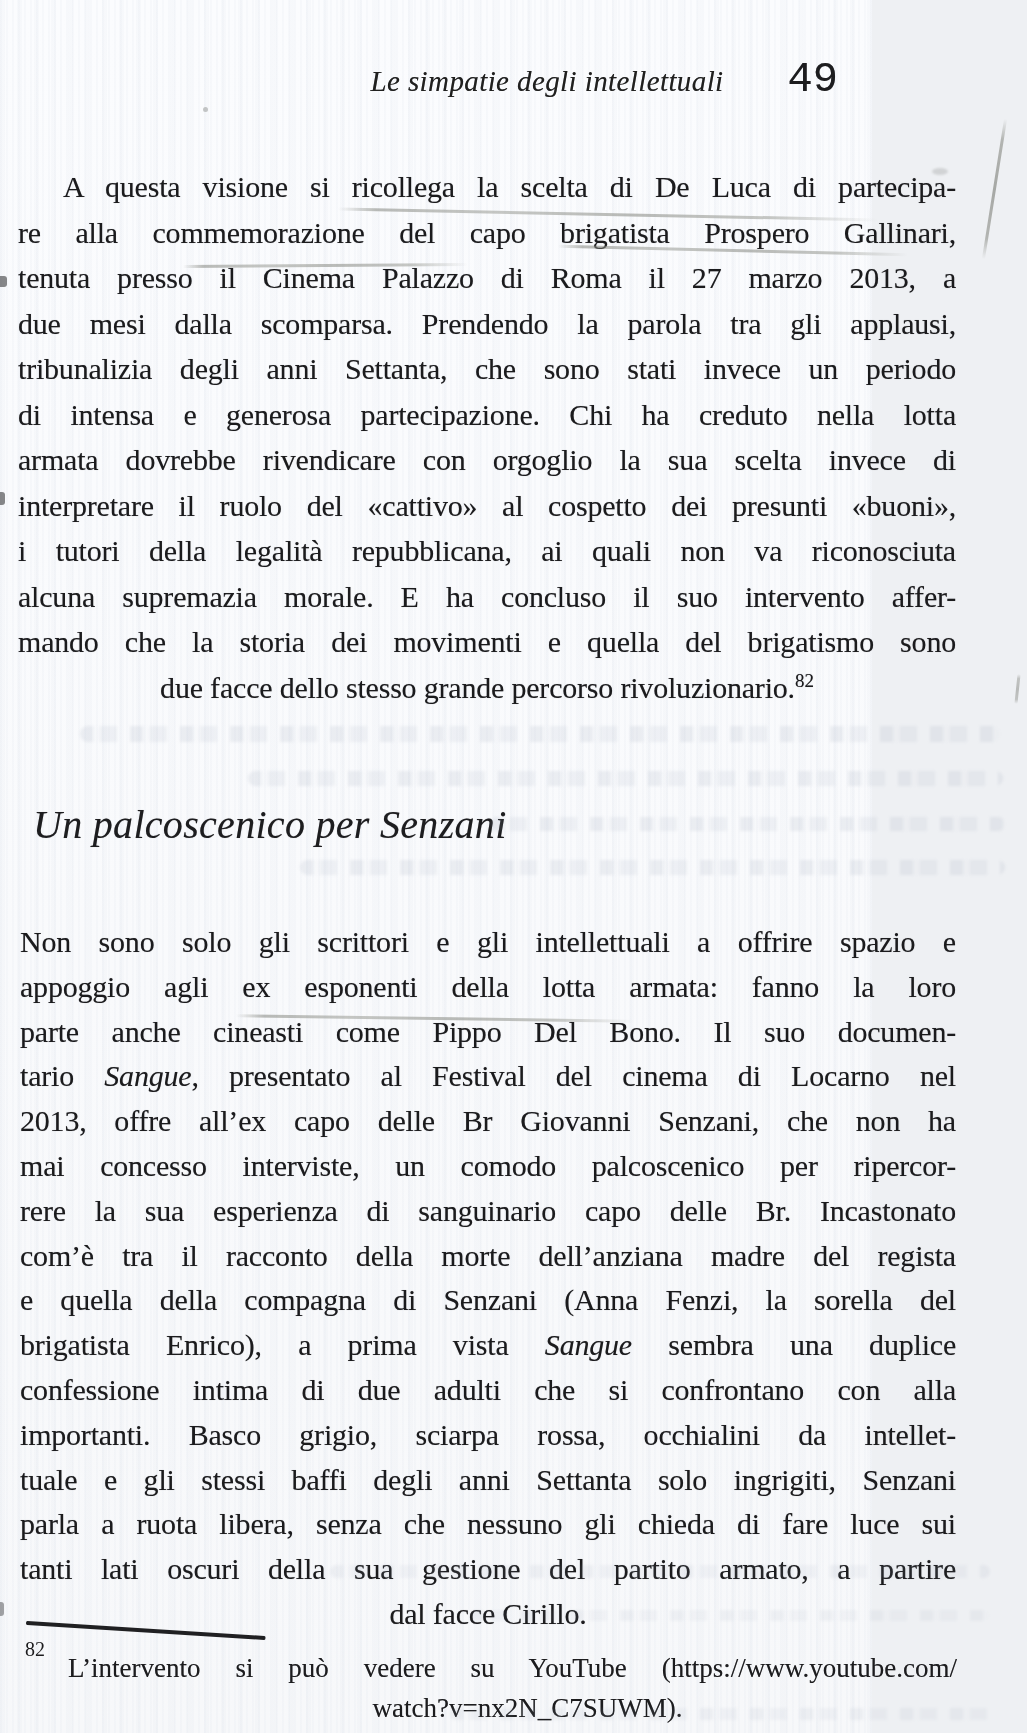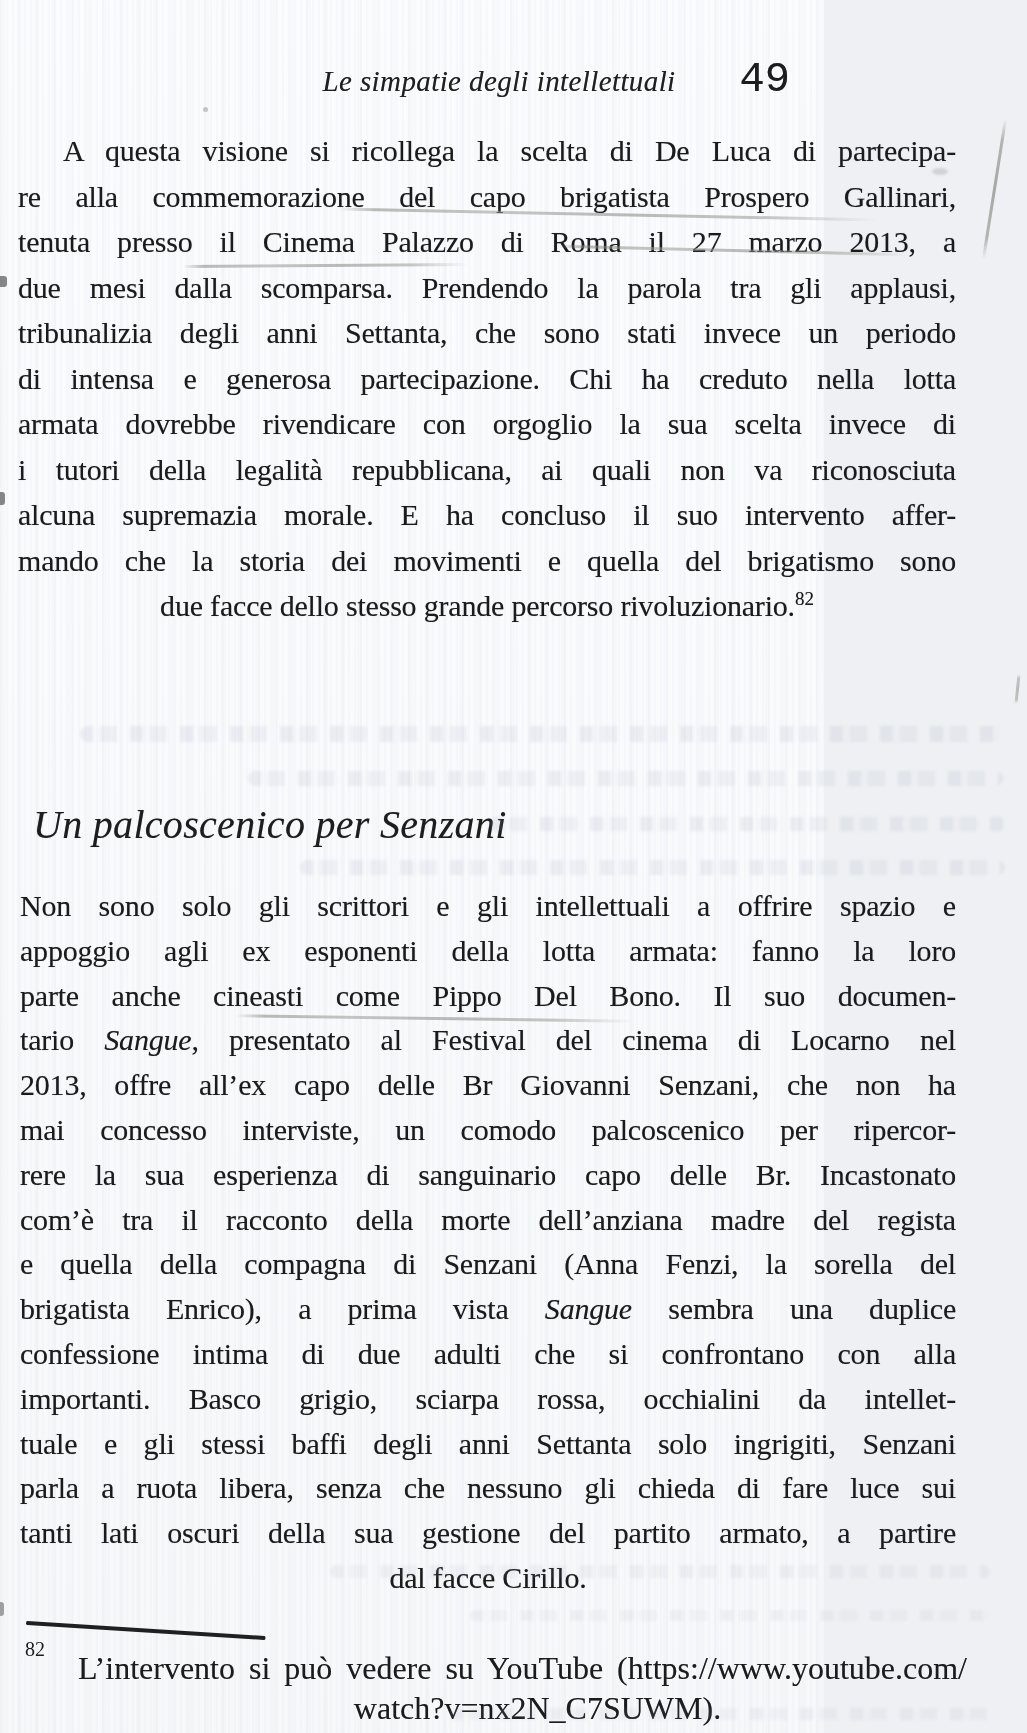--- a/index.html
+++ b/index.html
@@ -9,38 +9,39 @@
     font-family:"Liberation Serif","DejaVu Serif",serif;
     overflow:hidden;
   }
   #page{
     position:relative;width:824px;height:1733px;
     background:
       repeating-linear-gradient(90deg, rgba(205,213,226,.10) 0 2px, rgba(255,255,255,0) 2px 6px),
       repeating-linear-gradient(90deg, rgba(190,200,215,.07) 0 5px, rgba(255,255,255,0) 5px 17px),
       linear-gradient(180deg,#fbfcfe 0%,#f9fafc 55%,#f7f8fa 100%);
     color:#1b1b1d;
+    padding-left:48px;
   }
   
   #header{
     position:absolute;top:56px;right:34px;
     display:flex;align-items:baseline;gap:64px;
   }
   #running-title{
     font-style:italic;font-size:29px;letter-spacing:.4px;color:#20201f;
     text-shadow:0 0 .6px rgba(25,25,30,.45);
   }
   #folio{
     font-size:42px;color:#1d1d1f;
     text-shadow:0 0 .6px rgba(25,25,30,.45);
     font-family:Liberation Mono, monospace;
   }
   
   .textblock{position:absolute;font-size:30px;color:#1b1b1d;
-    text-shadow:0 0 .7px rgba(22,22,28,.42);letter-spacing:-.2px;}
+    text-shadow:0 0 .7px rgba(22,22,28,.42);letter-spacing:-.2px;margin-top:36px;}
   #para1{top:128px;left:18px;width:938px;line-height:45.5px;}
   #para2{top:884px;left:20px;width:936px;line-height:44.8px;}
   .line{
     text-align:justify;height:inherit;overflow:hidden;
     height:45.5px;
   }
   #para2 .line{height:44.8px;}
   .line::after{content:"";display:inline-block;width:100%;height:0;}
   .line.no-just{text-align:center;}
   .line.no-just::after{content:none;}
@@ -52,22 +53,22 @@
     position:absolute;top:801px;left:33px;
     font-style:italic;font-size:40px;letter-spacing:.3px;color:#1d1d1f;
     text-shadow:0 0 .7px rgba(22,22,28,.4);
   }
   
   #footnote-rule{
     position:absolute;left:26px;top:1621px;width:240px;height:4px;
     background:#202022;border-radius:2px/3px;
     transform:rotate(3.6deg);transform-origin:left center;
   }
-  #footnote{position:absolute;left:78px;top:1648px;width:889px;
-    font-size:32px;line-height:40px;color:#1c1c1e;
+  #footnote{position:absolute;left:68px;top:1648px;width:889px;
+    font-size:27px;line-height:40px;color:#1c1c1e;
     text-shadow:0 0 .6px rgba(22,22,28,.4);}
   #footnote .line{height:40px;}
   #footnote .line.no-just{padding-left:30px;}
   #footnote-marker{
     position:absolute;left:25px;top:1638px;font-size:20px;color:#1c1c1e;
   }
   
   .pencil{
     position:absolute;height:3px;opacity:.55;border-radius:2px;
     background:linear-gradient(90deg,rgba(130,132,126,0) 0%,#84867f 7%,#9a9c95 30%,#84867f 55%,#9a9c95 80%,rgba(130,132,126,0) 100%);
@@ -116,20 +117,21 @@
   </div>
 
   <div id="para1" class="textblock">
       <div class="line indent"><span>A questa visione si ricollega la scelta di De Luca di partecipa-</span></div>
       <div class="line"><span>re alla commemorazione del capo brigatista Prospero Gallinari,</span></div>
       <div class="line"><span>tenuta presso il Cinema Palazzo di Roma il 27 marzo 2013, a</span></div>
       <div class="line"><span>due mesi dalla scomparsa. Prendendo la parola tra gli applausi,</span></div>
       <div class="line"><span>tribunalizia degli anni Settanta, che sono stati invece un periodo</span></div>
       <div class="line"><span>di intensa e generosa partecipazione. Chi ha creduto nella lotta</span></div>
       <div class="line"><span>armata dovrebbe rivendicare con orgoglio la sua scelta invece di</span></div>
+      <div class="line"><span>interpretare il ruolo del «cattivo» al cospetto dei presunti «buoni»,</span></div>
       <div class="line"><span>i tutori della legalità repubblicana, ai quali non va riconosciuta</span></div>
       <div class="line"><span>alcuna supremazia morale. E ha concluso il suo intervento affer-</span></div>
       <div class="line"><span>mando che la storia dei movimenti e quella del brigatismo sono</span></div>
       <div class="line no-just"><span>due facce dello stesso grande percorso rivoluzionario.</span><span class="sup">82</span></div>
     </div>
 
   <div id="section-heading">Un palcoscenico per Senzani</div>
 
   <div id="para2" class="textblock">
       <div class="line"><span>Non sono solo gli scrittori e gli intellettuali a offrire spazio e</span></div>

